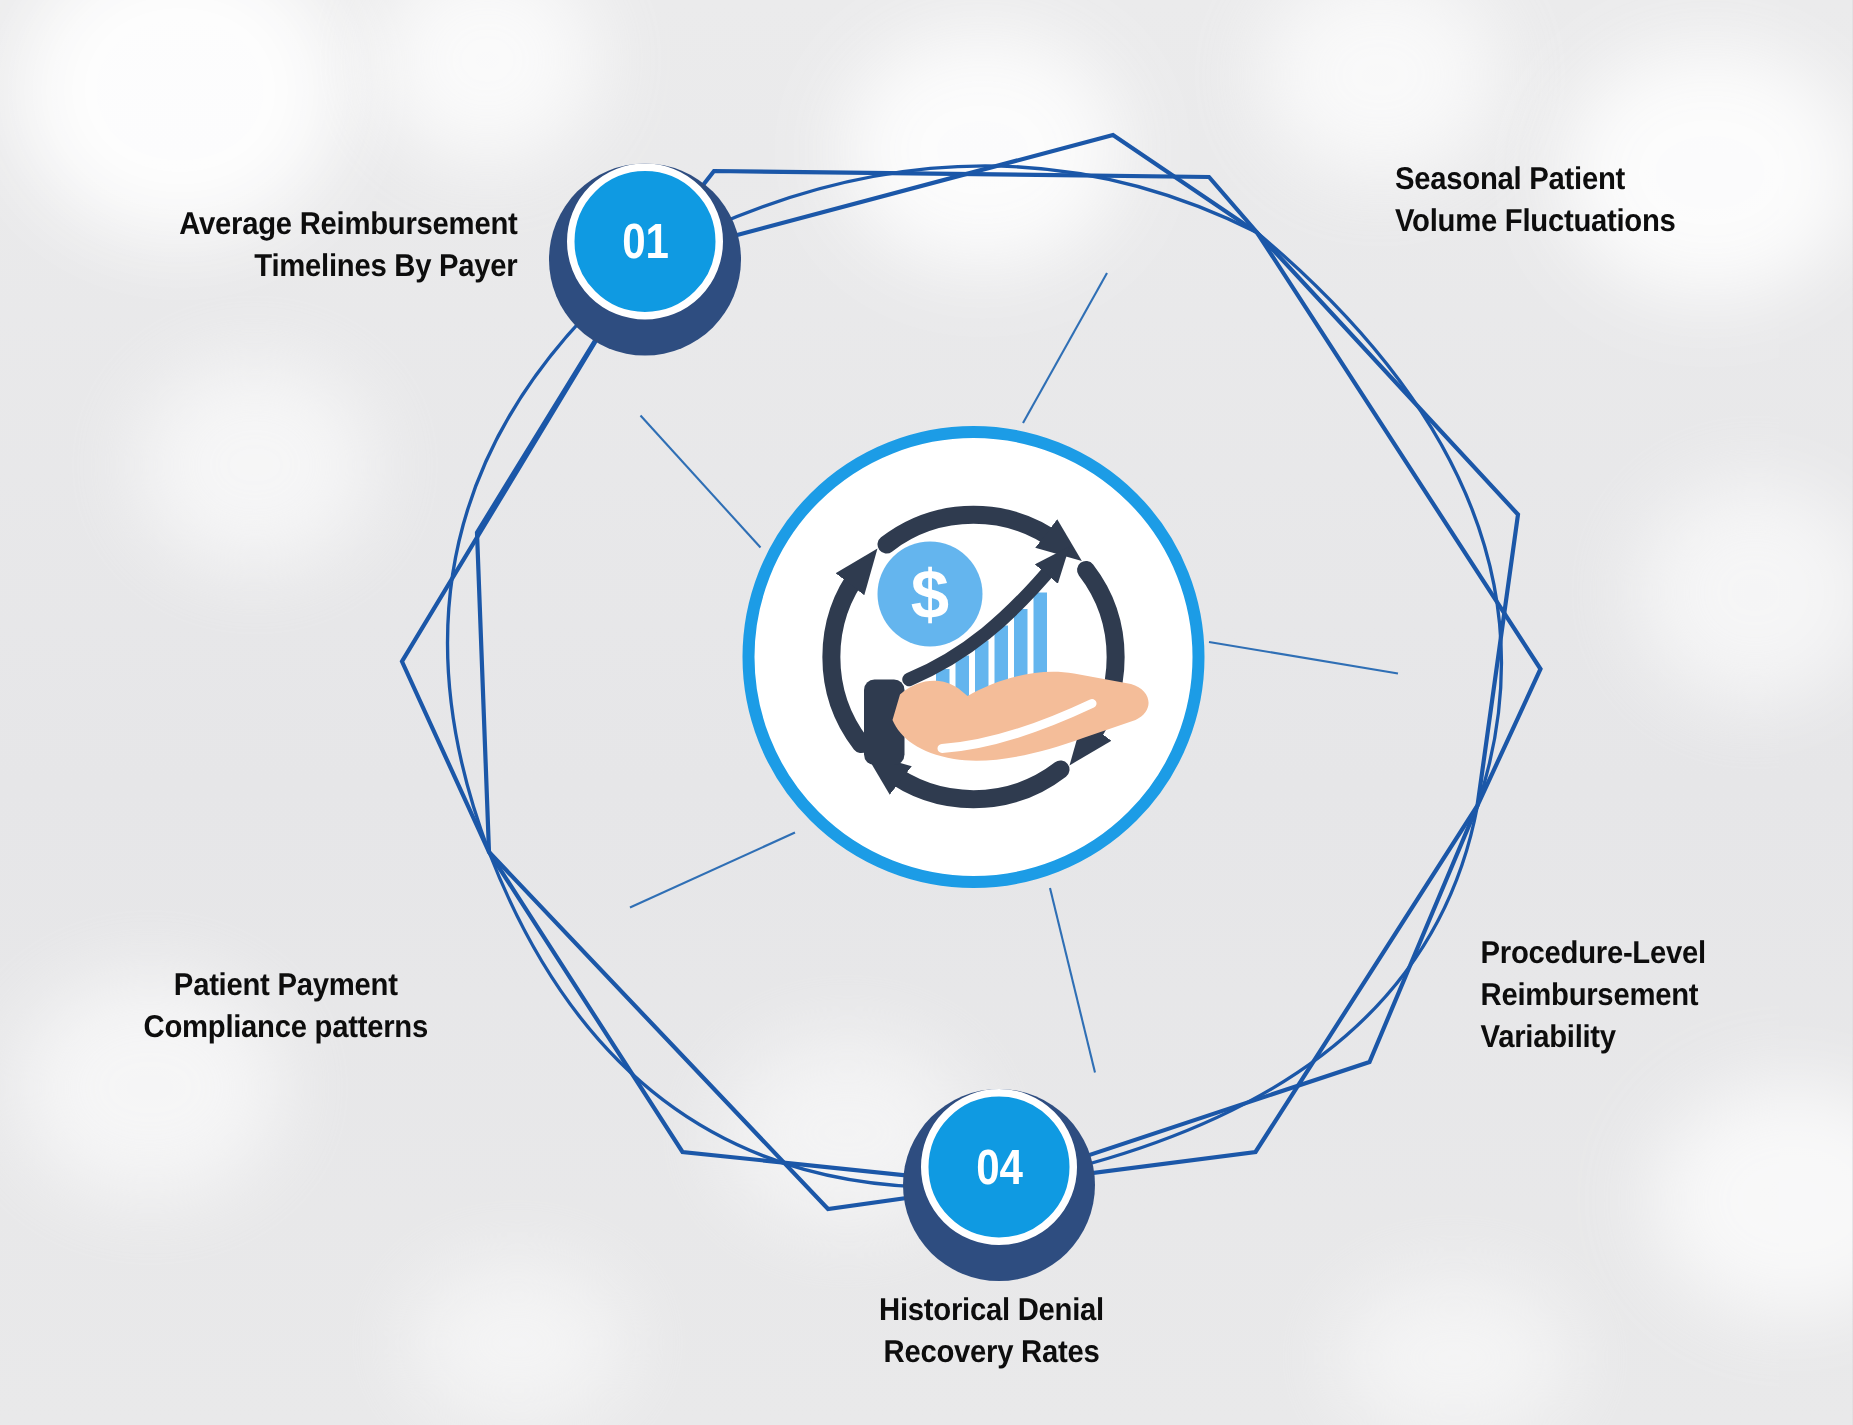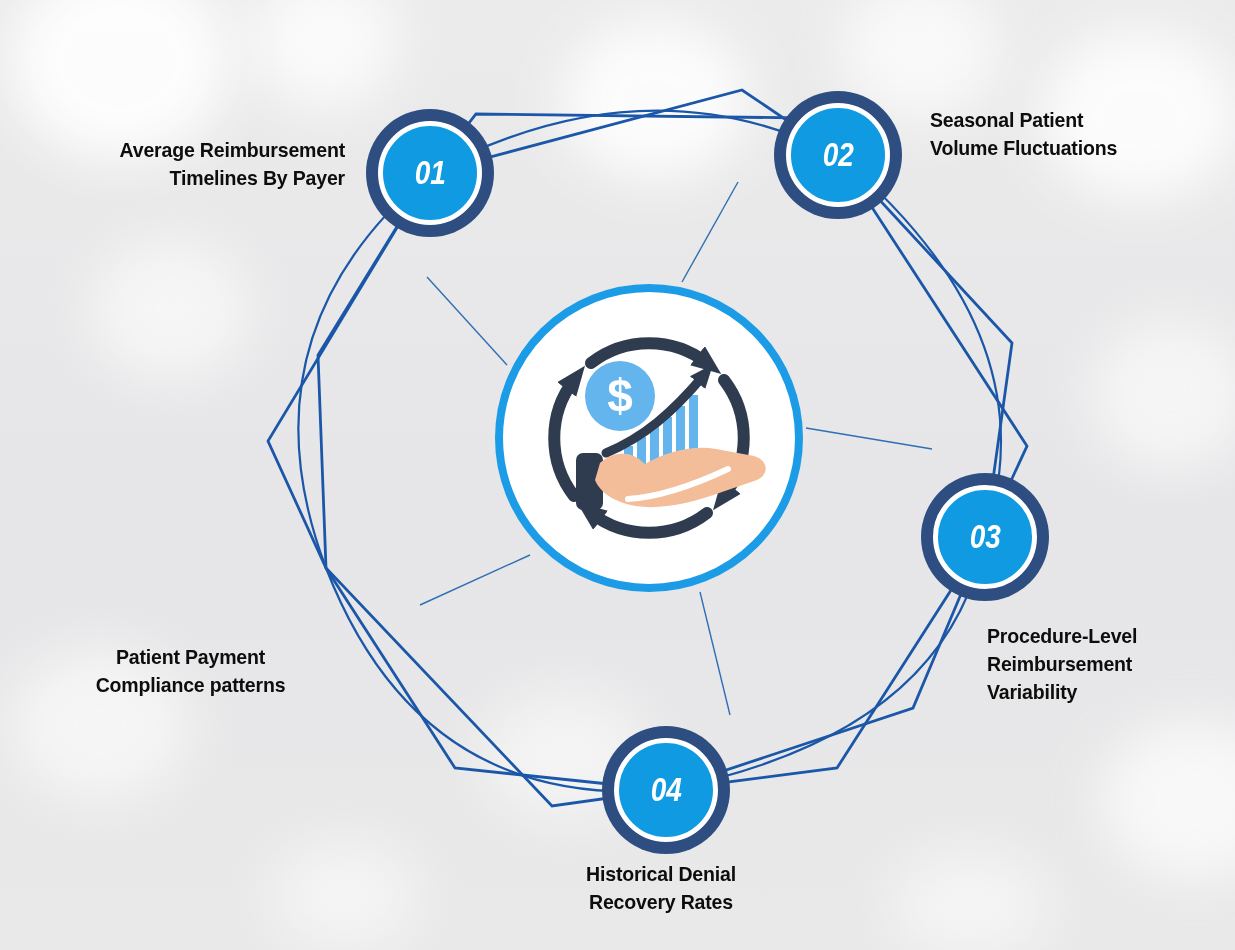--- a/index.html
+++ b/index.html
@@ -5,21 +5,21 @@
   html,body{margin:0;padding:0;background:#dfdfe1;}
   .stage{
     position:relative;width:1235px;height:950px;overflow:hidden;
     background:linear-gradient(180deg,#ebebec 0%,#e6e6e8 55%,#e9e9ea 100%);
     font-family:"Liberation Sans",sans-serif;
   }
   .blob{position:absolute;border-radius:50%;background:#ffffff;filter:blur(26px);}
   svg.web{position:absolute;left:0;top:0;z-index:1;}
   .node{
     position:absolute;width:128px;height:128px;border-radius:50%;
-    background:#2e4d80;display:flex;align-items:center;justify-content:center;z-index:2;font-style:italic;
+    background:#2e4d80;display:flex;justify-content:center;z-index:2;
   }
   .node-inner{
     width:104px;height:104px;border-radius:50%;background:#0f9ae2;border:5px solid #ffffff;
     box-sizing:border-box;display:flex;align-items:center;justify-content:center;
   }
   .node-inner span{
     color:#ffffff;font-size:33px;font-weight:800;letter-spacing:0px;
     transform:scaleX(.85);display:inline-block;
   }
   .center-circle{position:absolute;left:494px;top:283px;width:310px;height:310px;z-index:2;}
@@ -61,30 +61,20 @@
       <line x1="682" y1="282" x2="738" y2="182"></line>
       <line x1="806" y1="428" x2="932" y2="449"></line>
       <line x1="700" y1="592" x2="730" y2="715"></line>
       <line x1="530" y1="555" x2="420" y2="605"></line>
     </g>
   </svg>
 
   <div class="node" style="left:366px;top:109px;">
     <div class="node-inner">
         <span>01</span>
-      </div>
-  </div>
-  <div class="node" style="left:774px;top:91px;">
-    <div class="node-inner">
-        <span>02</span>
-      </div>
-  </div>
-  <div class="node" style="left:921px;top:473px;">
-    <div class="node-inner">
-        <span>03</span>
       </div>
   </div>
   <div class="node" style="left:602px;top:726px;">
     <div class="node-inner">
         <span>04</span>
       </div>
   </div>
 
   <div class="center-circle">
     <svg width="310" height="310" viewBox="0 0 310 310">

